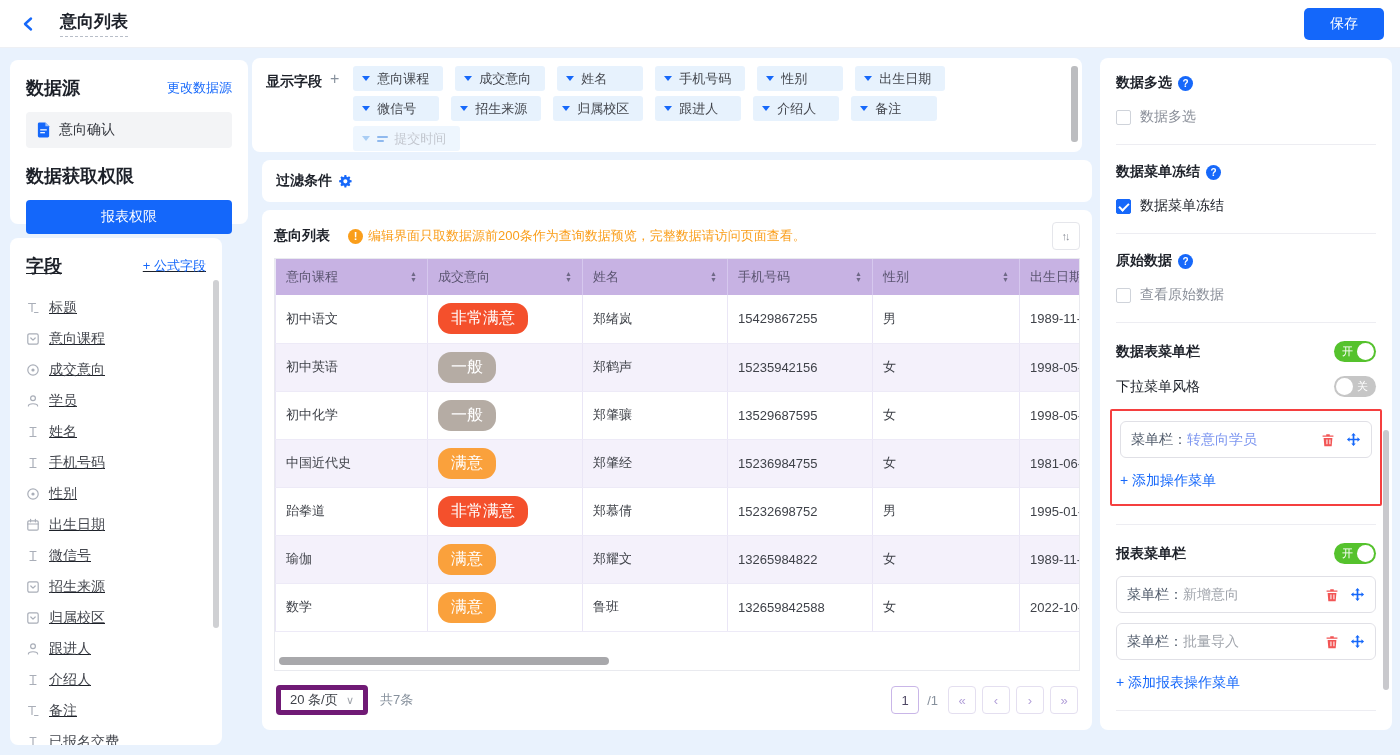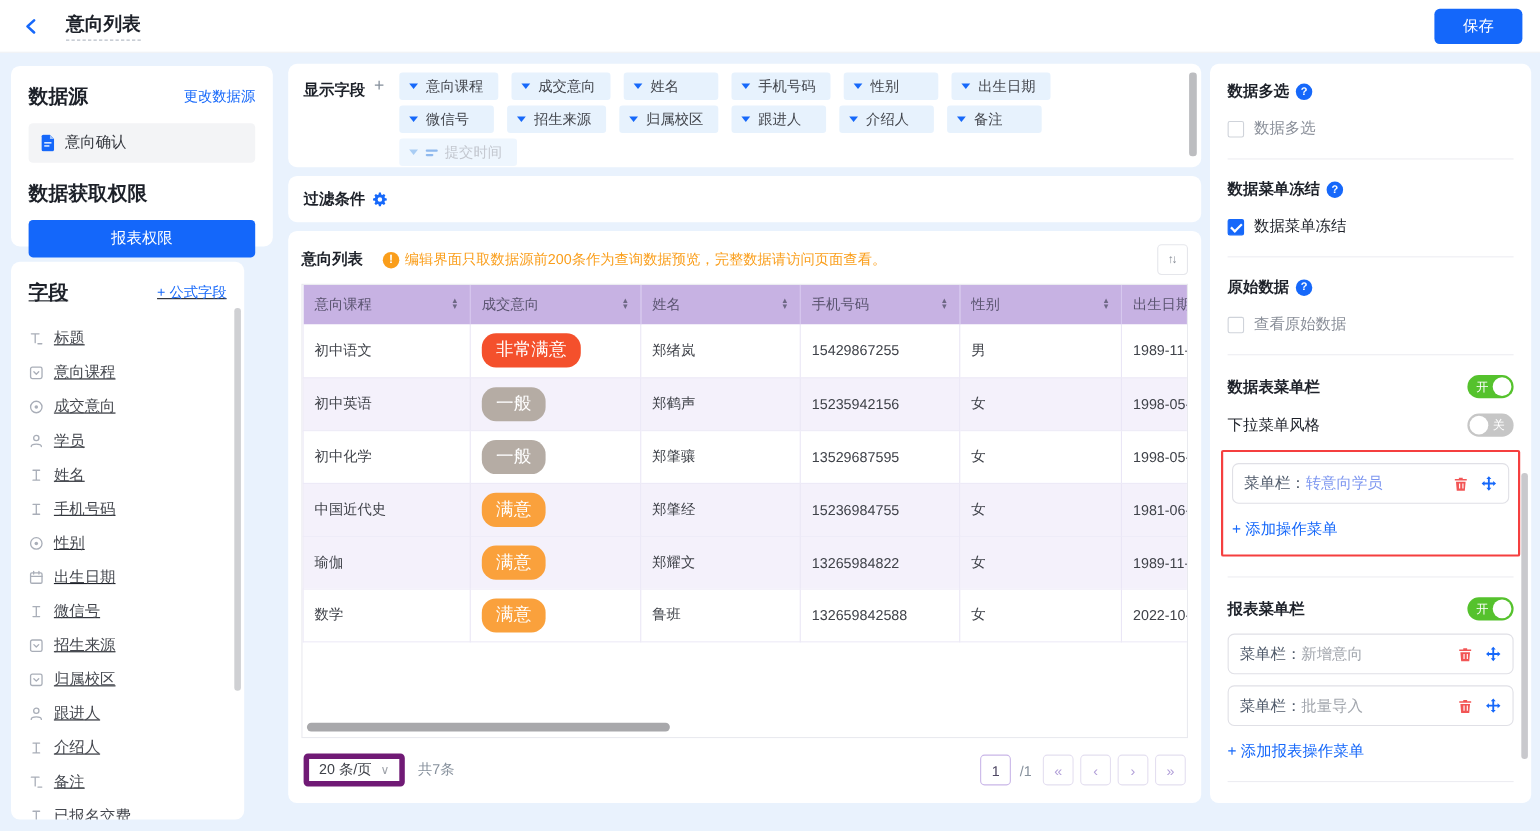--- a/index.html
+++ b/index.html
@@ -13,21 +13,21 @@
   .back-btn { width:26px; height:26px; display:flex; align-items:center; justify-content:center; cursor:pointer; }
   .page-title { font-size:17px; font-weight:bold; margin-left:18px; padding-bottom:3px;
                 border-bottom:1px dashed #b8bec8; }
   .save-btn { margin-left:auto; background:#1467fa; color:#fff; font-size:14px; border:none;
               border-radius:5px; padding:7px 26px; cursor:pointer; }
 
   
   .card { position:absolute; background:#fff; border-radius:8px; }
   .card-left1 { left:10px; top:60px; width:238px; height:164px; padding:16px; }
   .card-left2 { left:10px; top:238px; width:212px; height:507px; padding:14px 0 0 0; overflow:hidden;text-decoration:underline; }
-  .card-mid1 { left:262px; top:58px; width:830px; height:94px; padding:8px 14px; }
+  .card-mid1 { left:252px; top:58px; width:830px; height:94px; padding:8px 14px; }
   .card-mid2 { left:262px; top:160px; width:830px; height:42px; padding:0 14px; display:flex; align-items:center; }
   .card-mid3 { left:262px; top:210px; width:830px; height:520px; padding:10px 12px; }
   .card-right { left:1100px; top:58px; width:292px; height:672px; padding:16px; overflow:hidden; }
 
   
   .row-between { display:flex; align-items:center; justify-content:space-between; }
   .sec-title { font-size:18px; font-weight:bold; color:#1d2129; }
   a.link { color:#1668fa; font-size:13px; text-decoration:none; cursor:pointer; }
   .ds-item { margin-top:12px; background:#f3f4f6; border-radius:4px; height:36px; display:flex;
              align-items:center; padding:0 10px; gap:8px; font-size:14px; color:#35383f; }
@@ -492,20 +492,28 @@
               <td>1998-05-</td>
             </tr>
             <tr class="alt">
               <td>中国近代史</td>
               <td><span class="badge badge-mid">满意</span></td>
               <td>郑肇经</td>
               <td>15236984755</td>
               <td>女</td>
               <td>1981-06-</td>
             </tr>
+            <tr class="">
+              <td>跆拳道</td>
+              <td><span class="badge badge-high">非常满意</span></td>
+              <td>郑慕倩</td>
+              <td>15232698752</td>
+              <td>男</td>
+              <td>1995-01-</td>
+            </tr>
             <tr class="alt">
               <td>瑜伽</td>
               <td><span class="badge badge-mid">满意</span></td>
               <td>郑耀文</td>
               <td>13265984822</td>
               <td>女</td>
               <td>1989-11-</td>
             </tr>
             <tr class="">
               <td>数学</td>

